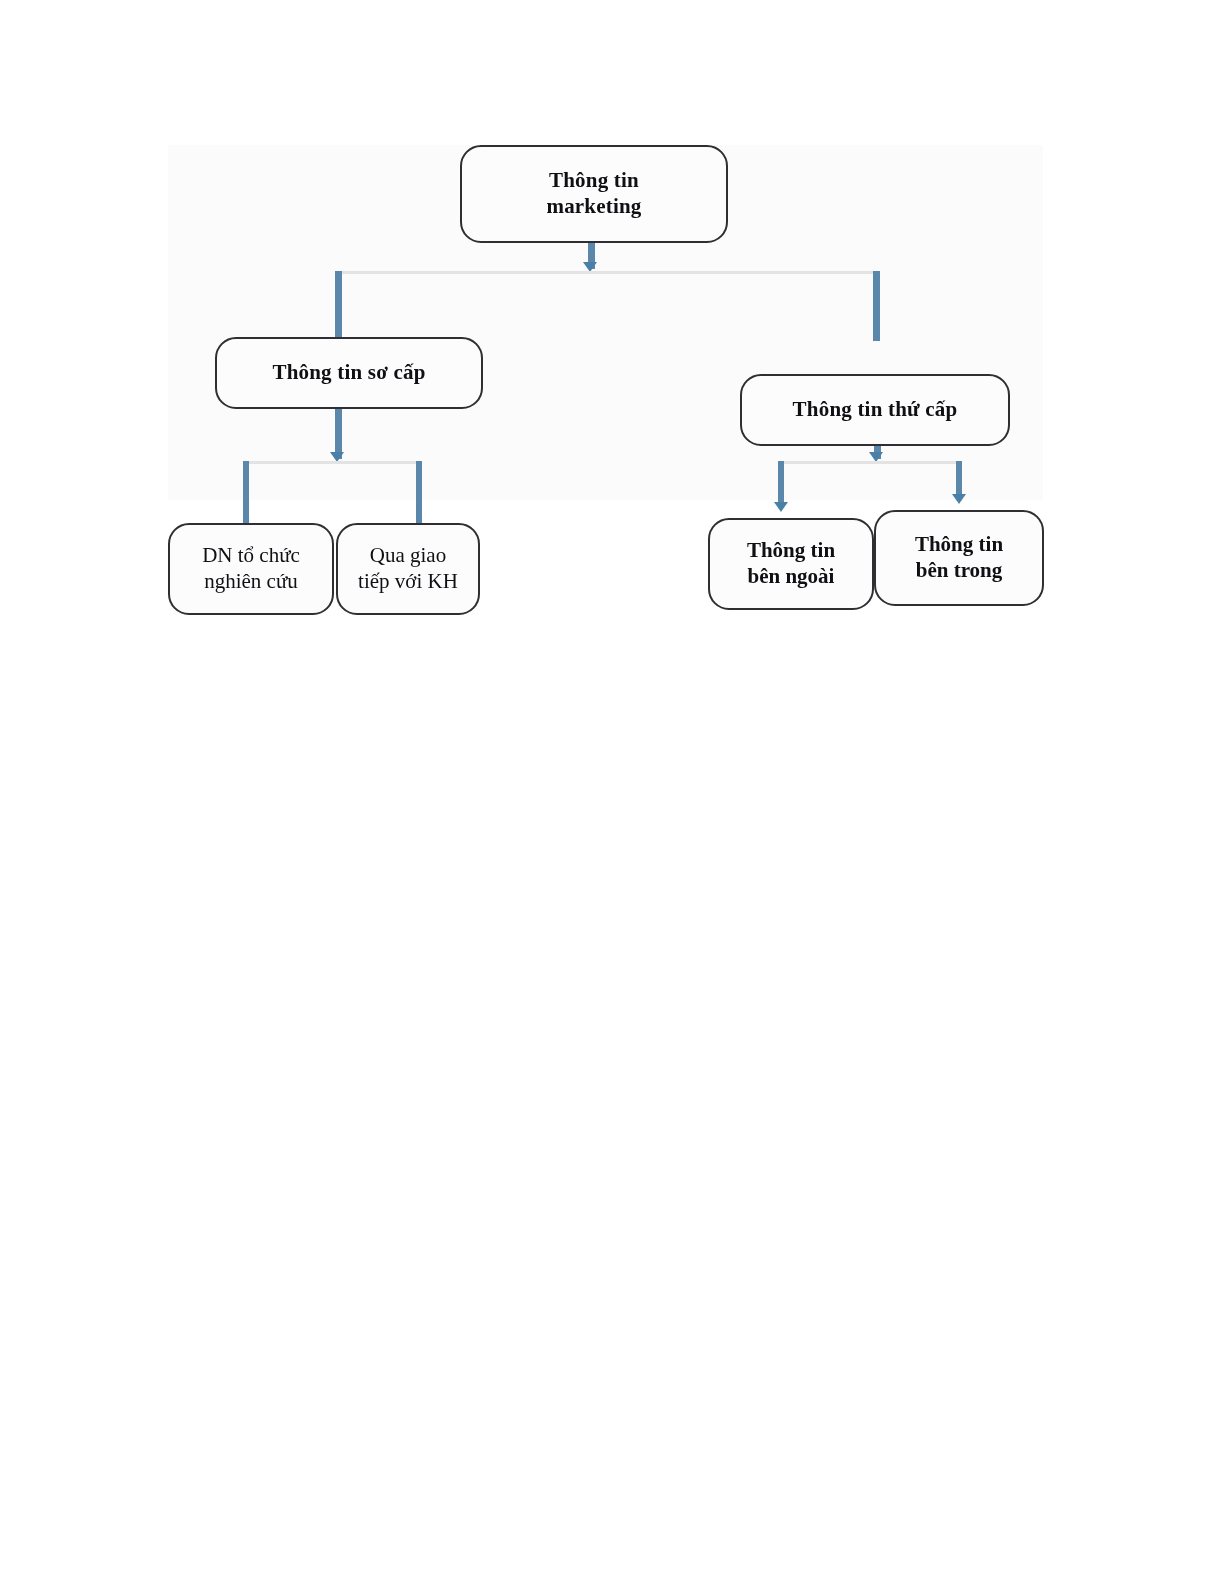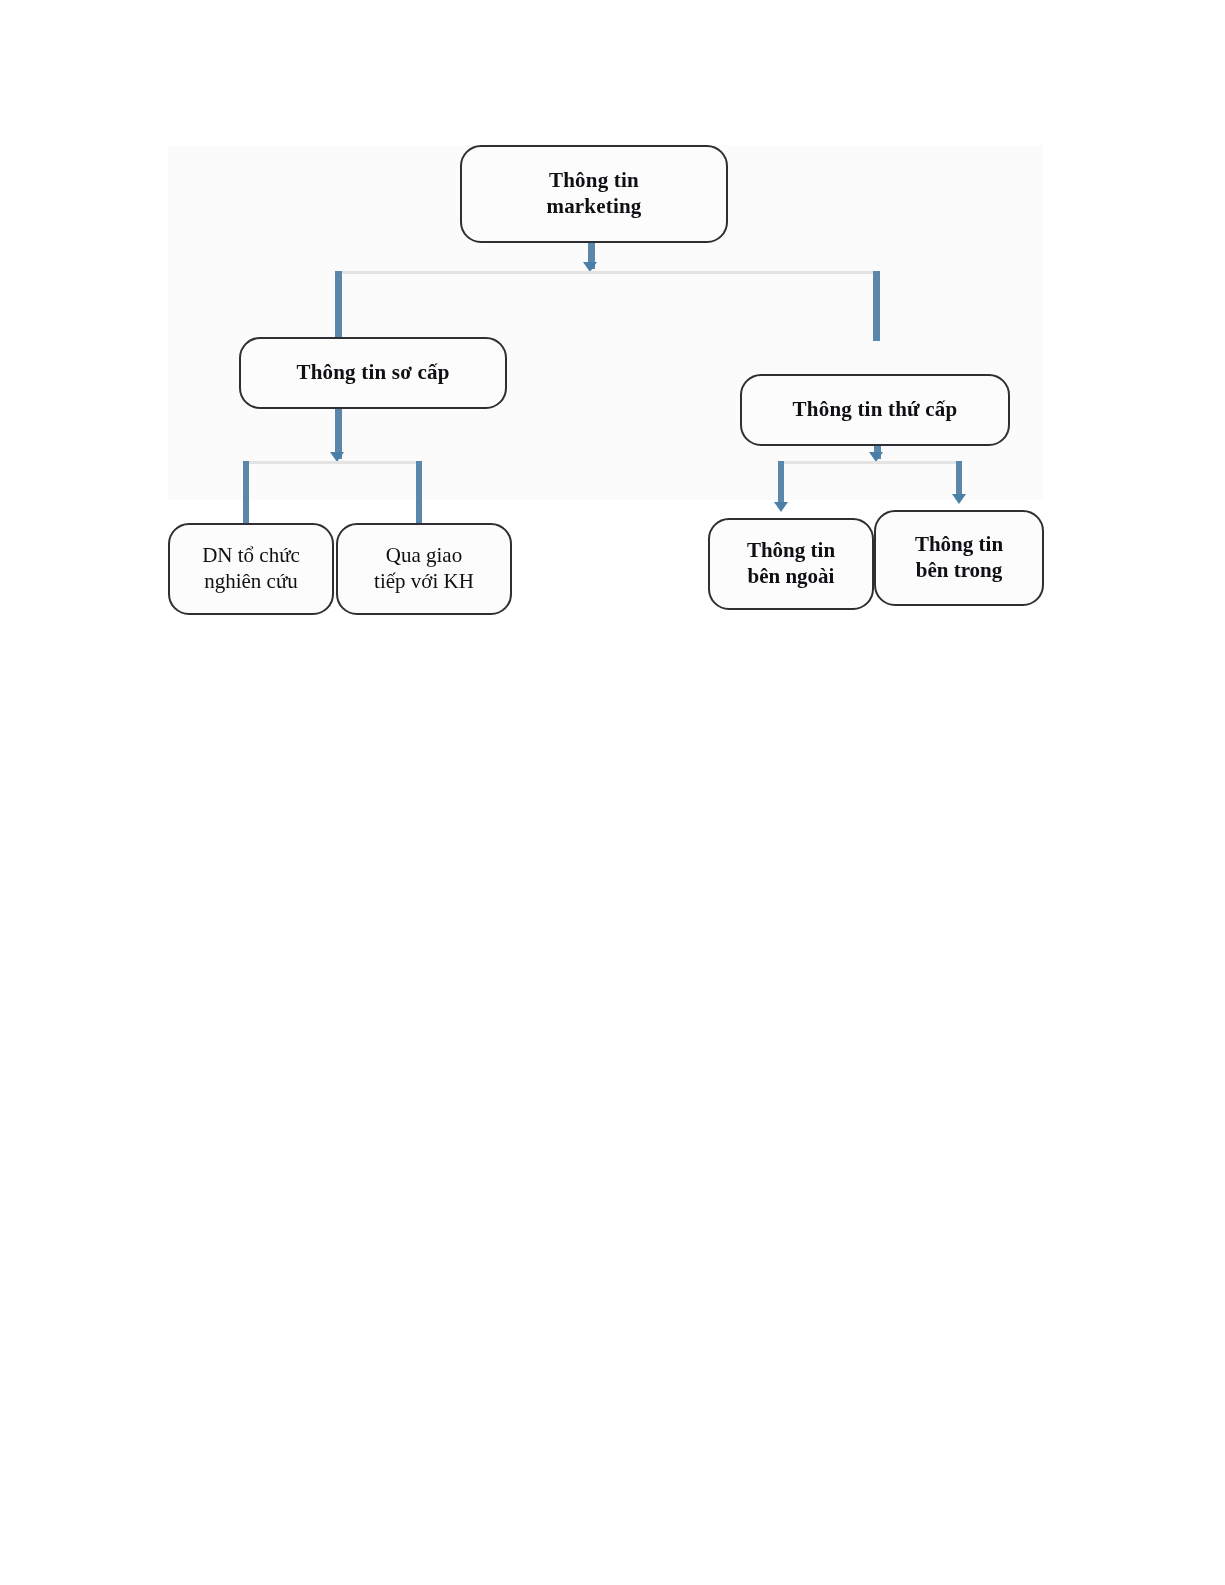--- a/index.html
+++ b/index.html
@@ -57,25 +57,25 @@
     font-weight: normal;
     font-size: 21px;
     text-align: center;
   }
   .node.level-leaf.leaf-right .label {
     font-weight: bold;
   }
 
   
   #node-root      { left: 460px; top: 145px; width: 268px; height: 98px; }
-  #node-primary   { left: 215px; top: 337px; width: 268px; height: 72px; margin-left: 24px; }
+  #node-primary   { left: 215px; top: 337px; width: 268px; height: 72px; }
   #node-secondary { left: 740px; top: 337px; width: 270px; height: 72px; margin-top: 37px; }
 
   #node-leaf-research { left: 168px; top: 523px; width: 166px; height: 92px; }
-  #node-leaf-contact  { left: 336px; top: 523px; width: 176px; height: 92px; }
+  #node-leaf-contact  { left: 336px; top: 523px; width: 144px; height: 92px; }
   #node-leaf-external { left: 708px; top: 518px; width: 166px; height: 92px; }
   #node-leaf-internal { left: 874px; top: 510px; width: 170px; height: 96px; }
   #node-leaf-internal { z-index: 3; }
   #node-leaf-contact  { z-index: 3; }
 
   
   .conn {
     position: absolute;
   }
   

